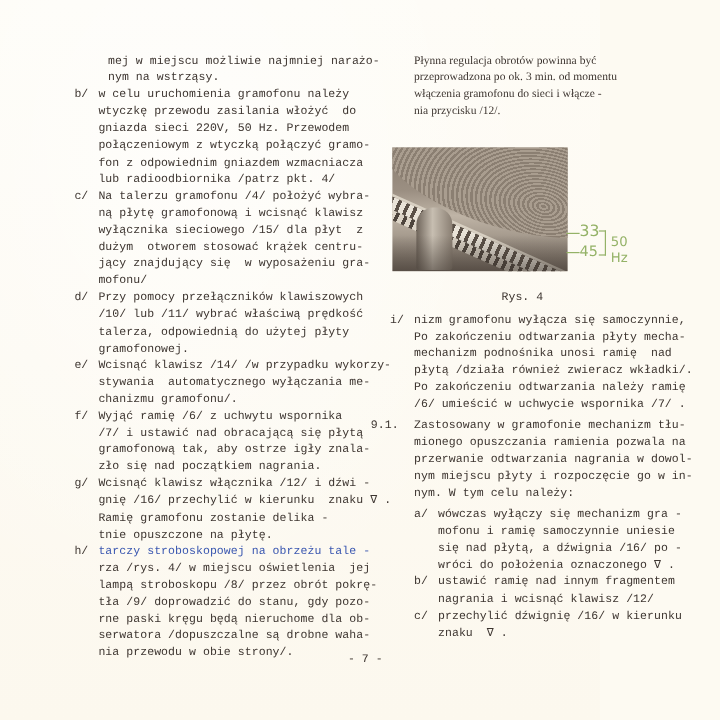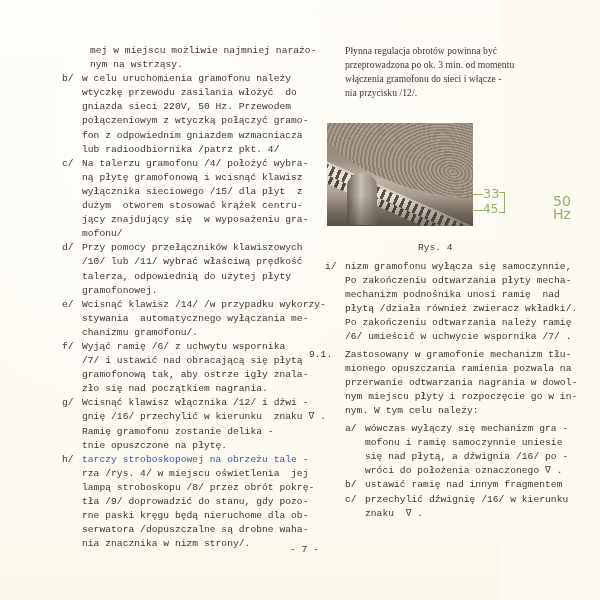--- a/index.html
+++ b/index.html
@@ -59,21 +59,21 @@
     background:linear-gradient(180deg,rgba(60,52,46,0) 0%,rgba(60,52,46,0.55) 100%);
   }
   .anno { position:absolute; color:#94b267; font-family:"DejaVu Sans","Liberation Sans",sans-serif; }
   .anno-33 { left:483px; top:187px; font-size:13px; line-height:13px; }
   .anno-45 { left:483px; top:203px; font-size:12px; line-height:13px; }
   .tick { position:absolute; height:1px; background:#94b267; }
   .t33 { left:472px; top:194px; width:11px; }
   .t45 { left:472px; top:210px; width:11px; }
   .bracket { position:absolute; left:499px; top:192px; width:5px; height:19px;
     border:1px solid #94b267; border-left:none; }
-  .anno-hz { left:509px; top:195px; font-size:14px; line-height:13px;margin-left:44px; }
+  .anno-hz { left:509px; top:195px; font-size:11px; line-height:13px; }
 
   .caption { position:absolute; left:418px; top:242px; font-size:9.6px;text-align:center; }
   .pagenum { position:absolute; left:290px; top:544px; font-size:9.6px; }
 </style>
 </head>
 <body>
 
 <div class="page">
 
   <div class="col left">
@@ -147,21 +147,21 @@
 
     <div class="item">
       <span class="lbl">h/</span>
       <div class="body">
         <div class="line blue">tarczy stroboskopowej na obrzeżu tale -</div>
         <div class="line">rza /rys. 4/ w miejscu oświetlenia  jej</div>
         <div class="line">lampą stroboskopu /8/ przez obrót pokrę-</div>
         <div class="line">tła /9/ doprowadzić do stanu, gdy pozo-</div>
         <div class="line">rne paski kręgu będą nieruchome dla ob-</div>
         <div class="line">serwatora /dopuszczalne są drobne waha-</div>
-        <div class="line">nia znacznika w nizm strony/.</div>
+        <div class="line">nia przewodu w obie strony/.</div>
       </div>
     </div>
   </div>
 
   <div class="col right">
     <div style="padding-left:30px">
       <div class="line">Płynna regulacja obrotów powinna być</div>
       <div class="line">przeprowadzona po ok. 3 min. od momentu</div>
       <div class="line">włączenia gramofonu do sieci i włącze -</div>
       <div class="line">nia przycisku /12/.</div>
@@ -213,20 +213,21 @@
         <div class="line">wówczas wyłączy się mechanizm gra -</div>
         <div class="line">mofonu i ramię samoczynnie uniesie</div>
         <div class="line">się nad płytą, a dźwignia /16/ po -</div>
         <div class="line">wróci do położenia oznaczonego ∇ .</div>
       </div>
     </div>
     <div class="item">
       <span class="lbl" style="left:30px">b/</span>
       <div class="body" style="padding-left:50px">
         <div class="line">ustawić ramię nad innym fragmentem</div>
+        <div class="line">nagrania i wcisnąć klawisz /12/</div>
       </div>
     </div>
     <div class="item">
       <span class="lbl" style="left:30px">c/</span>
       <div class="body" style="padding-left:50px">
         <div class="line">przechylić dźwignię /16/ w kierunku</div>
         <div class="line">znaku  ∇ .</div>
       </div>
     </div>
   </div>

